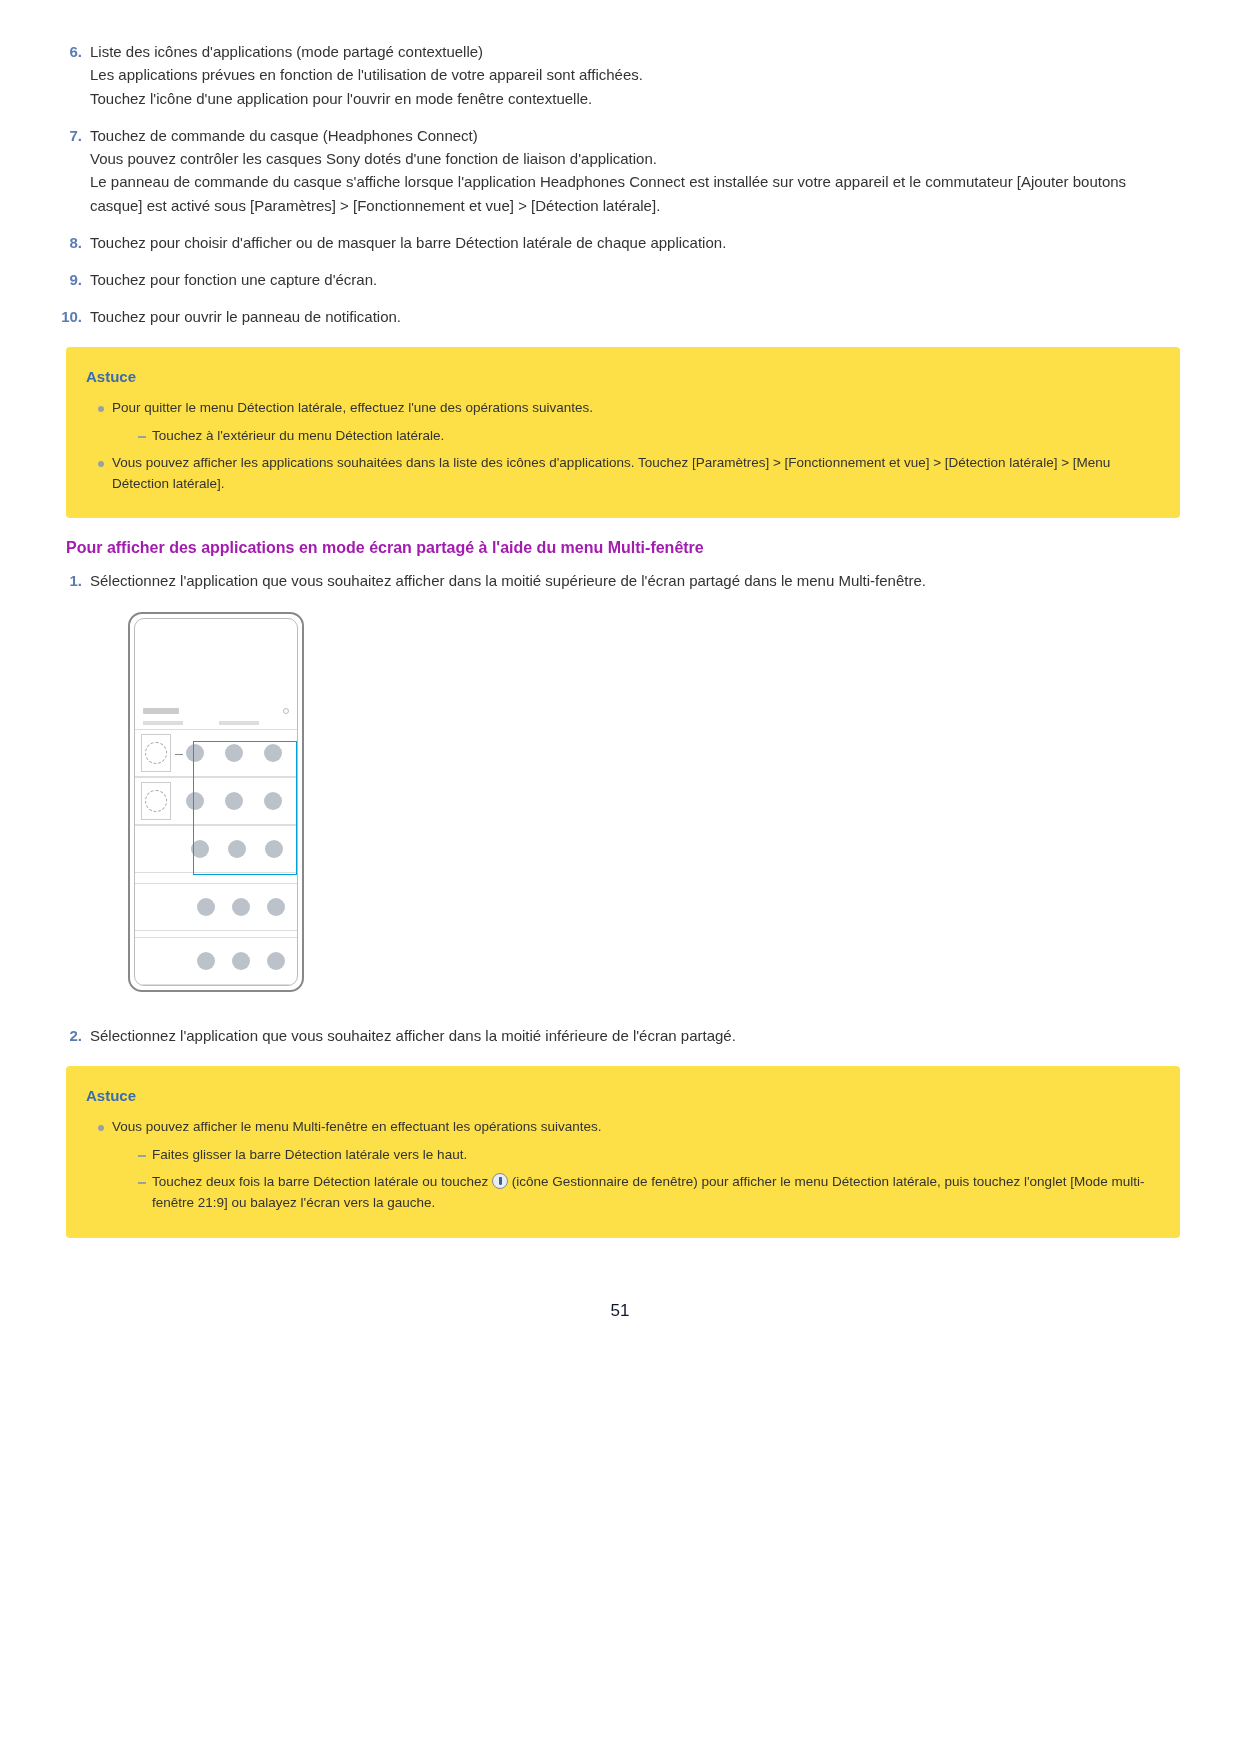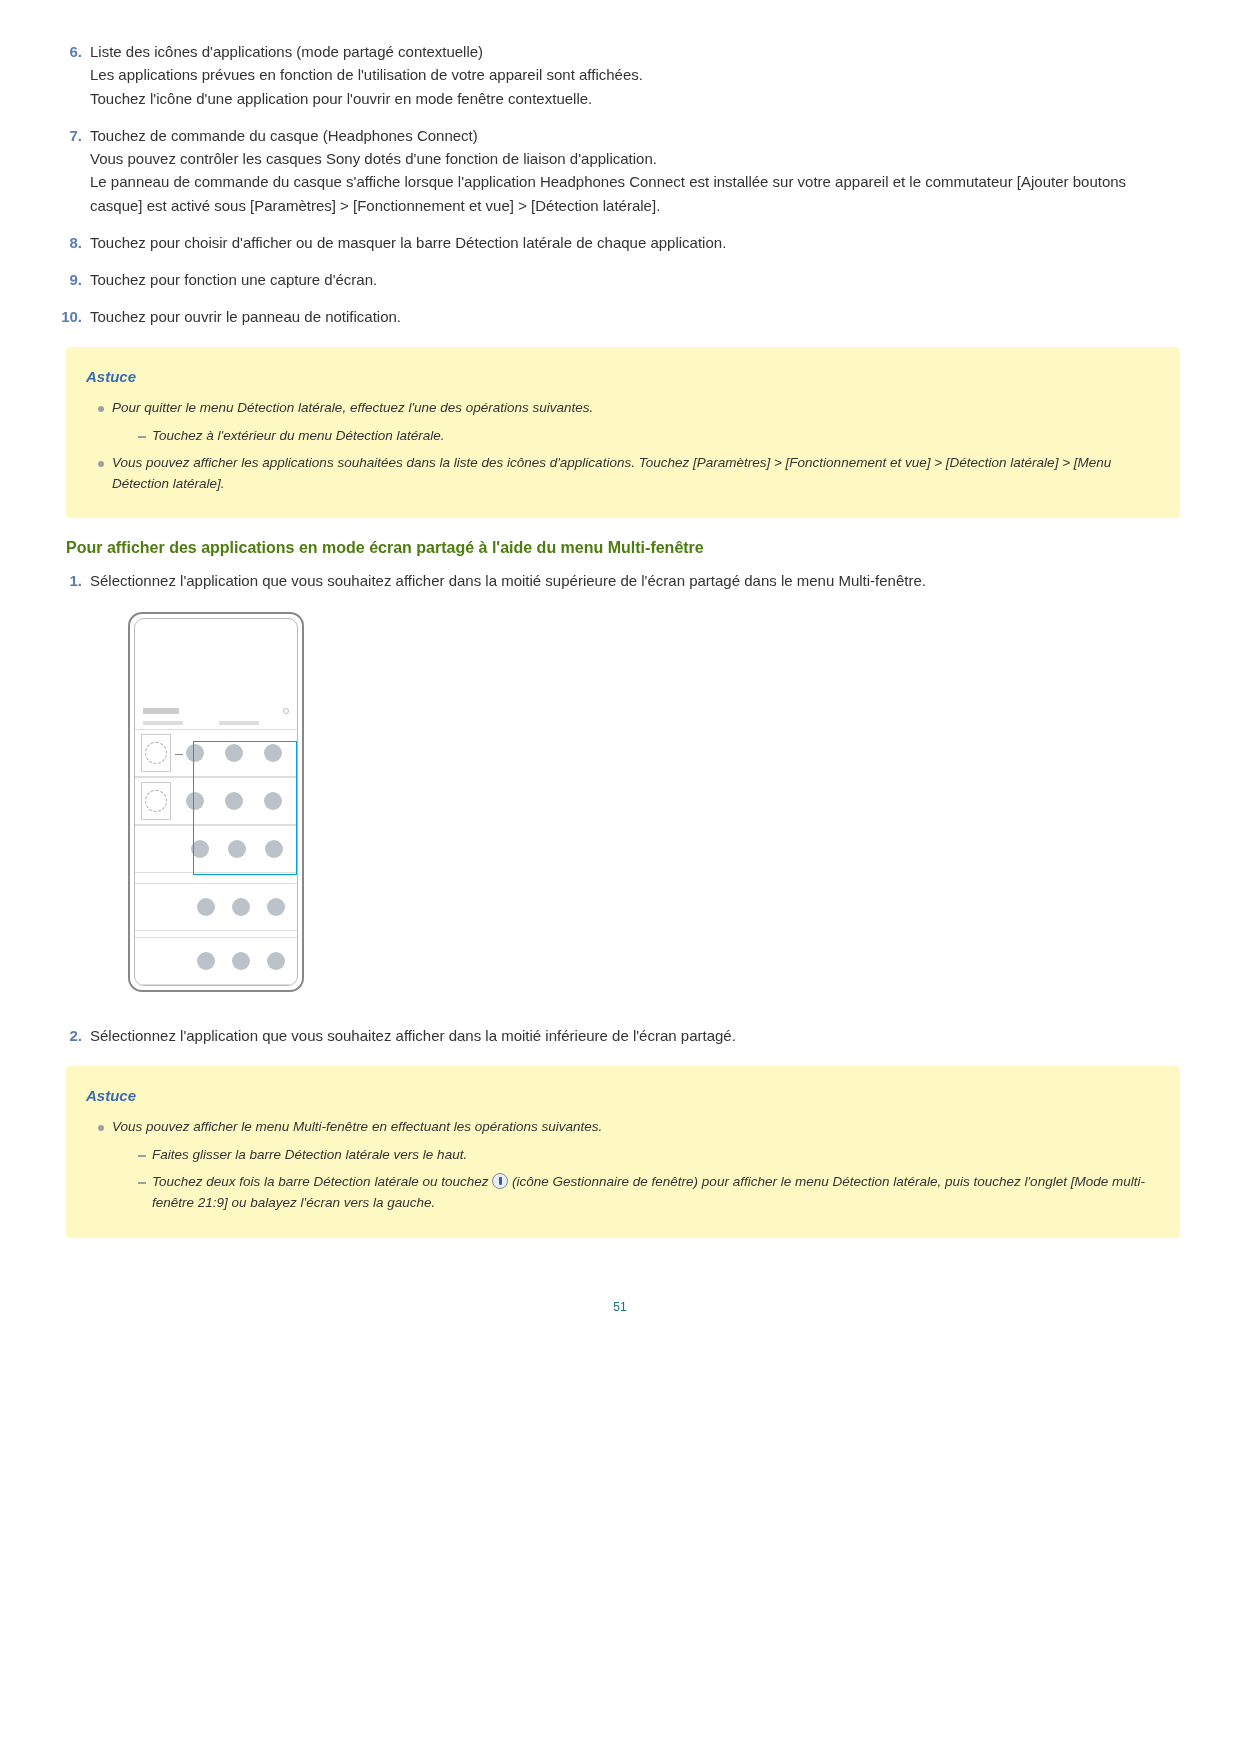--- a/index.html
+++ b/index.html
@@ -20,27 +20,26 @@
     ol.main-list > li > .num {
       font-weight: bold;
       color: #5a7cb3;
       min-width: 30px;
       text-align: right;
       padding-right: 8px;
       font-size: 15px;
     }
     ol.main-list > li > .content { flex: 1; }
     .tip-box {
-      background: #fef9c3;
+      background: #fde047;
       border-radius: 4px;
       margin: 18px 0 18px 6px;
       padding: 18px 20px 18px 20px;
       font-size: 13.5px;
       line-height: 1.55;
-      font-style: italic;
     }
     .tip-title {
       color: #3a6cb0;
       font-weight: bold;
       font-size: 15px;
       margin-bottom: 10px;
     }
     .tip-box ul { list-style: none; padding-left: 14px; }
     .tip-box ul > li { position: relative; margin-bottom: 6px; padding-left: 12px; }
     .tip-box ul > li::before {
@@ -54,21 +53,21 @@
     }
     .tip-box ul.dash-list > li::before {
       width: 8px; height: 2px;
       border-radius: 0;
       top: 10px;
     }
     .tip-box ul.dash-list { padding-left: 28px; margin-top: 7px; }
     .section-heading {
       font-weight: bold;
       font-size: 16px;
-      color: #4d7c0f;
+      color: #a21caf;
       margin: 14px 0 8px 6px;
     }
     ol.steps { list-style: none; margin-left: 6px; }
     ol.steps > li { display: flex; margin-bottom: 12px; }
     ol.steps > li > .num {
       font-weight: bold;
       color: #5a7cb3;
       min-width: 24px;
       text-align: right;
       padding-right: 8px;
@@ -190,23 +189,23 @@
     .inline-icon::after {
       content: "";
       position: absolute;
       width: 3px; height: 8px;
       background: #406090;
       border-radius: 1px 1px 3px 3px;
       left: 6px; top: 3px;
     }
     .page-num {
       text-align: center;
-      font-size: 12px;
+      font-size: 17px;
       margin-top: 60px;
-      color: #0f766e;
+      color: #0f172a;
     }
   </style>
 </head>
 <body>
 
 <ol class="main-list">
   <li>
     <span class="num">6.</span>
     <span class="content">
       <span>Liste des icônes d'applications (mode partagé contextuelle)</span><br>

